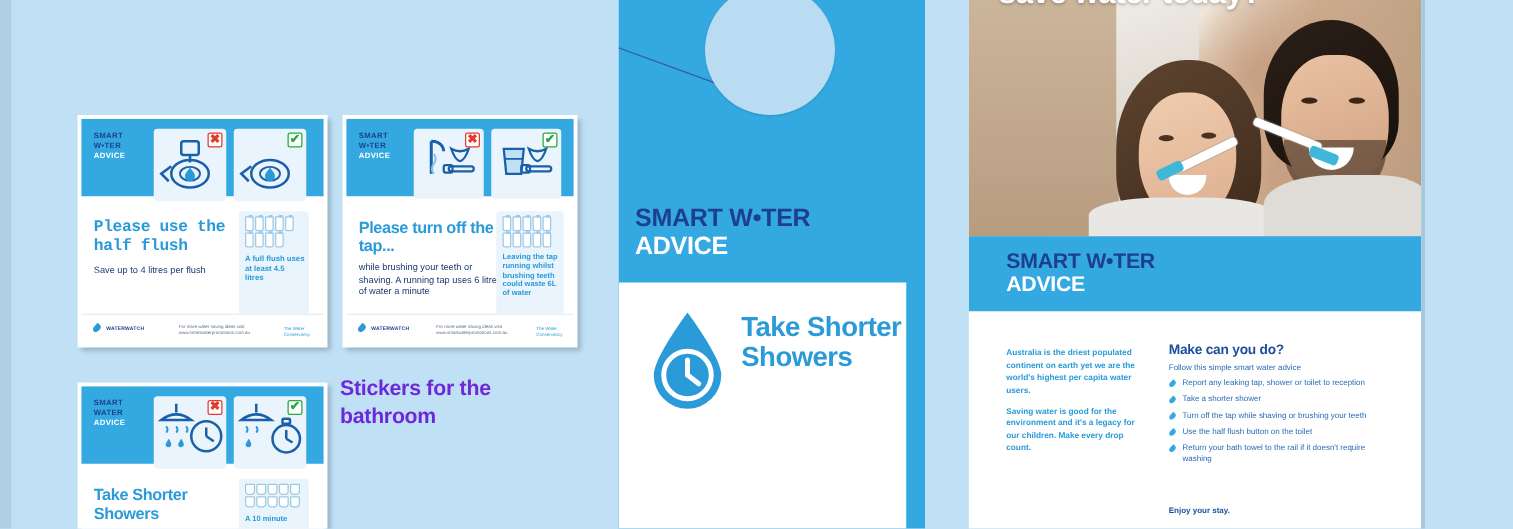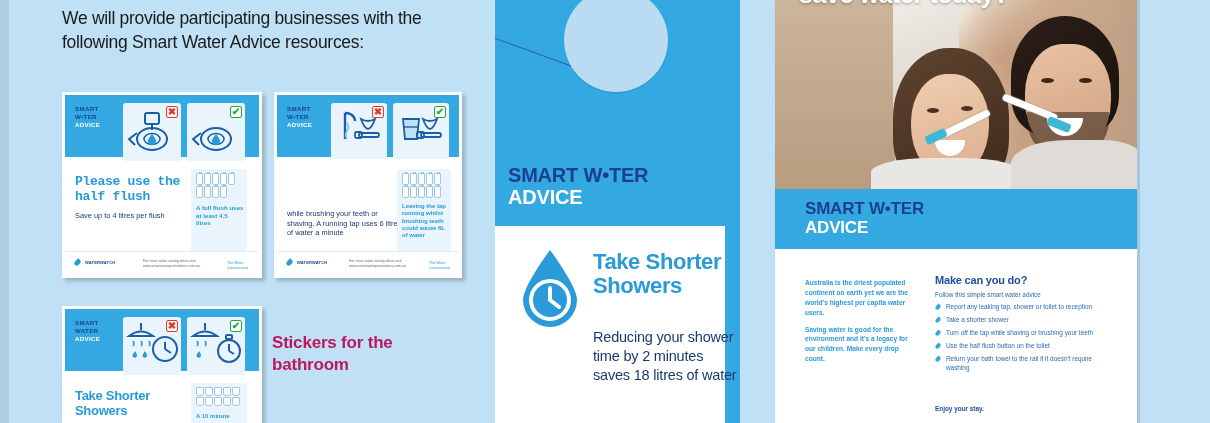--- a/index.html
+++ b/index.html
@@ -33,21 +33,21 @@
   .bottles { position:absolute; display:grid; gap:1px; }
   .bottle { width:7px; height:12px; border:1px solid #9ec9e6; border-radius:1px 1px 2px 2px; background:#fff; position:relative; }
   .bottle:after { content:""; position:absolute; left:2px; top:-2px; width:3px; height:2px; background:#9ec9e6; }
   .cups { position:absolute; display:grid; gap:1px; }
   .cup { width:8px; height:9px; border:1px solid #9ec9e6; border-radius:1px 1px 3px 3px; background:#fff; }
   .footer-bar { position:absolute; left:0; bottom:0; width:100%; height:13%; border-top:1px solid #e4eef6; background:#fff; }
   .f-logo { position:absolute; font-size:4px; font-weight:bold; color:#1d3f8f; letter-spacing:.2px; }
   .f-txt { position:absolute; font-size:3.6px; color:#5b6b7d; line-height:1.4; }
   .f-drop { position:absolute; width:5px; height:7px; background:#2a9ad8; border-radius:0 60% 60% 60%; transform:rotate(45deg); }
 
-  .sticker-label { position:absolute; left:272px; top:300px; width:180px; font-size:17px; font-weight:bold; color:#be185d; line-height:1.32; letter-spacing:-0.2px;margin-top:32px; }
+  .sticker-label { position:absolute; left:272px; top:300px; width:180px; font-size:17px; font-weight:bold; color:#6d28d9; line-height:1.32; letter-spacing:-0.2px; }
 
   
   .hanger { position:absolute; left:495px; top:0; width:245px; height:423px; background:#34a9e1; overflow:hidden; }
   .hanger-hole { position:absolute; left:69px; top:-12px; width:104px; height:104px; border-radius:50%; background:#b9dcf3; box-shadow:0 1px 2px rgba(0,0,0,.12); }
   .hanger-slit { position:absolute; left:-5px; top:36px; width:90px; height:1.4px; background:#2f5ea8; transform:rotate(20deg); transform-origin:left center; }
   .hanger-logo { position:absolute; left:13px; top:165px; font-size:20px; font-weight:bold; line-height:1.08; letter-spacing:-0.2px; color:#1d3f8f; }
   .hanger-logo .adv { color:#ffffff; }
   .hanger-white { position:absolute; left:0; top:226px; width:230px; height:197px; background:#ffffff; }
   .drop-clock { position:absolute; left:22px; top:248px; width:66px; height:80px; }
   .shower-head { position:absolute; left:98px; top:250px; font-size:22px; font-weight:bold; color:#2a9ad8; line-height:1.1; letter-spacing:-0.4px; }
@@ -96,21 +96,20 @@
   .right-strip-edge { position:absolute; left:1137px; top:0; width:3px; height:423px; background:#a8c7dd; }
 </style>
 </head>
 <body>
 
 <div class="page">
 
   <div class="left-col">
     <div class="left-edge"></div>
 
-    <div class="intro">We will provide participating businesses with the following Smart Water Advice resources:</div>
 
     <div class="poster" style="left:62px;top:92px;width:200px;height:186px;">
       <div class="poster-inner">
         <div class="p-bluebar" style="height:62px;"></div>
         <div class="p-logo" style="left:10px;top:10px;font-size:6.2px;">
           <div>SMART</div>
           <div>W•TER</div>
           <div class="adv">ADVICE</div>
         </div>
         <div class="pic-box" style="left:58px;top:8px;width:58px;height:58px;">
@@ -180,20 +179,21 @@
         <div class="pic-box" style="left:116px;top:8px;width:56px;height:56px;">
           <svg viewBox="0 0 56 56" width="56" height="56">
             <path d="M10 16 h16 l-2 20 h-12z" fill="#bfe0f5" stroke="#1a5fa8" stroke-width="1.8"></path>
             <path d="M11 24 h14" stroke="#1a5fa8" stroke-width="1.4"></path>
             <path d="M30 16 q7 4 14 0 q-3 9 -7 10 q-4 -1 -7 -10z" fill="none" stroke="#1a5fa8" stroke-width="1.8"></path>
             <rect x="28" y="30" width="20" height="4" rx="2" fill="none" stroke="#1a5fa8" stroke-width="1.8"></rect>
             <rect x="24" y="29" width="7" height="6" rx="1.5" fill="none" stroke="#1a5fa8" stroke-width="1.8"></rect>
           </svg>
           <div class="mark good" style="right:3px;top:3px;">✔</div>
         </div>
+        <div class="p-head" style="left:10px;top:80px;width:112px;font-size:13px;">Please turn off the tap...</div>
         <div class="p-sub" style="left:10px;top:114px;width:116px;font-size:7.4px;">while brushing your teeth or shaving. A running tap uses 6 litres of water a minute</div>
         <div class="fact-box" style="left:120px;top:74px;width:54px;height:84px;">
           <div class="bottles" style="left:5px;top:4px;grid-template-columns:repeat(5,1fr);">
             <div class="bottle"></div>
               <div class="bottle"></div>
               <div class="bottle"></div>
               <div class="bottle"></div>
               <div class="bottle"></div>
             <div class="bottle"></div>
               <div class="bottle"></div>
@@ -278,21 +278,20 @@
     </div>
     <div class="hanger-white"></div>
     <div class="drop-clock">
       <svg viewBox="0 0 66 80" width="66" height="80">
         <path d="M33 2 C33 2 60 38 60 52 A27 27 0 0 1 6 52 C6 38 33 2 33 2z" fill="#2a9ad8"></path>
         <circle cx="33" cy="52" r="19" fill="none" stroke="#ffffff" stroke-width="4"></circle>
         <path d="M33 52 v-12 M33 52 l9 7" stroke="#ffffff" stroke-width="4" stroke-linecap="round"></path>
       </svg>
     </div>
     <div class="shower-head">Take Shorter Showers</div>
-    <div class="shower-sub">Reducing your shower time by 2 minutes saves 18 litres of water</div>
   </div>
 
   <div class="right">
     <div class="photo">
       <div class="ph-wall"></div>
       <div class="ph-mirror"></div>
       <div class="ph-f-hair"></div>
       <div class="ph-f-face"></div>
       <div class="ph-f-eye1"></div>
       <div class="ph-f-eye2"></div>

